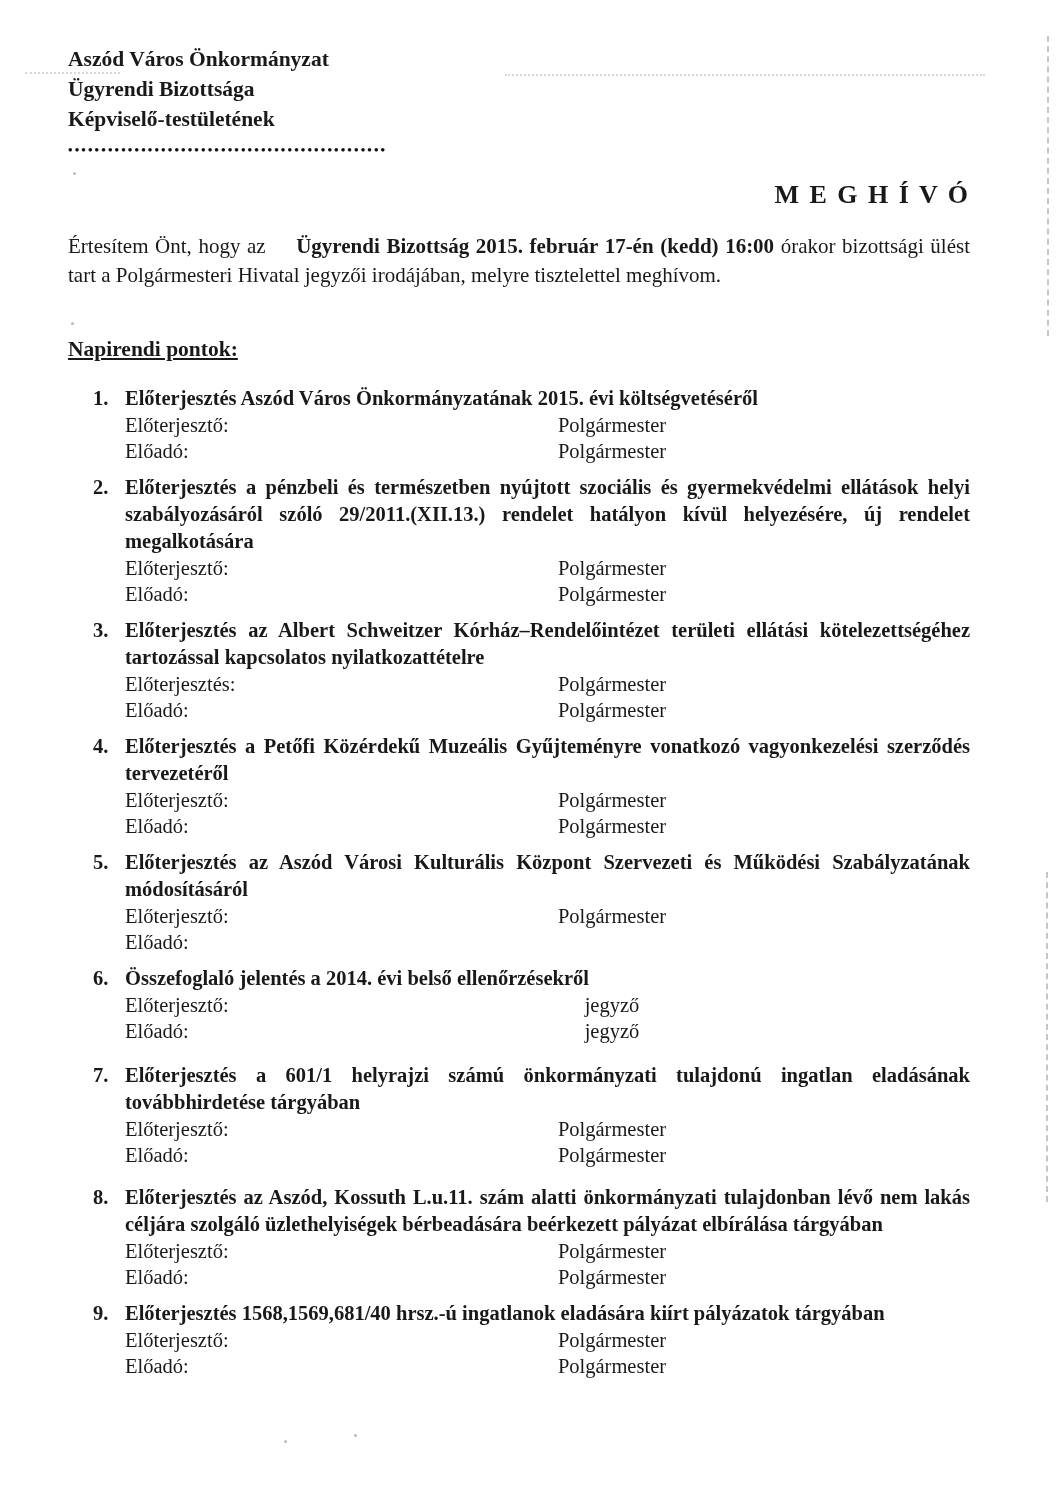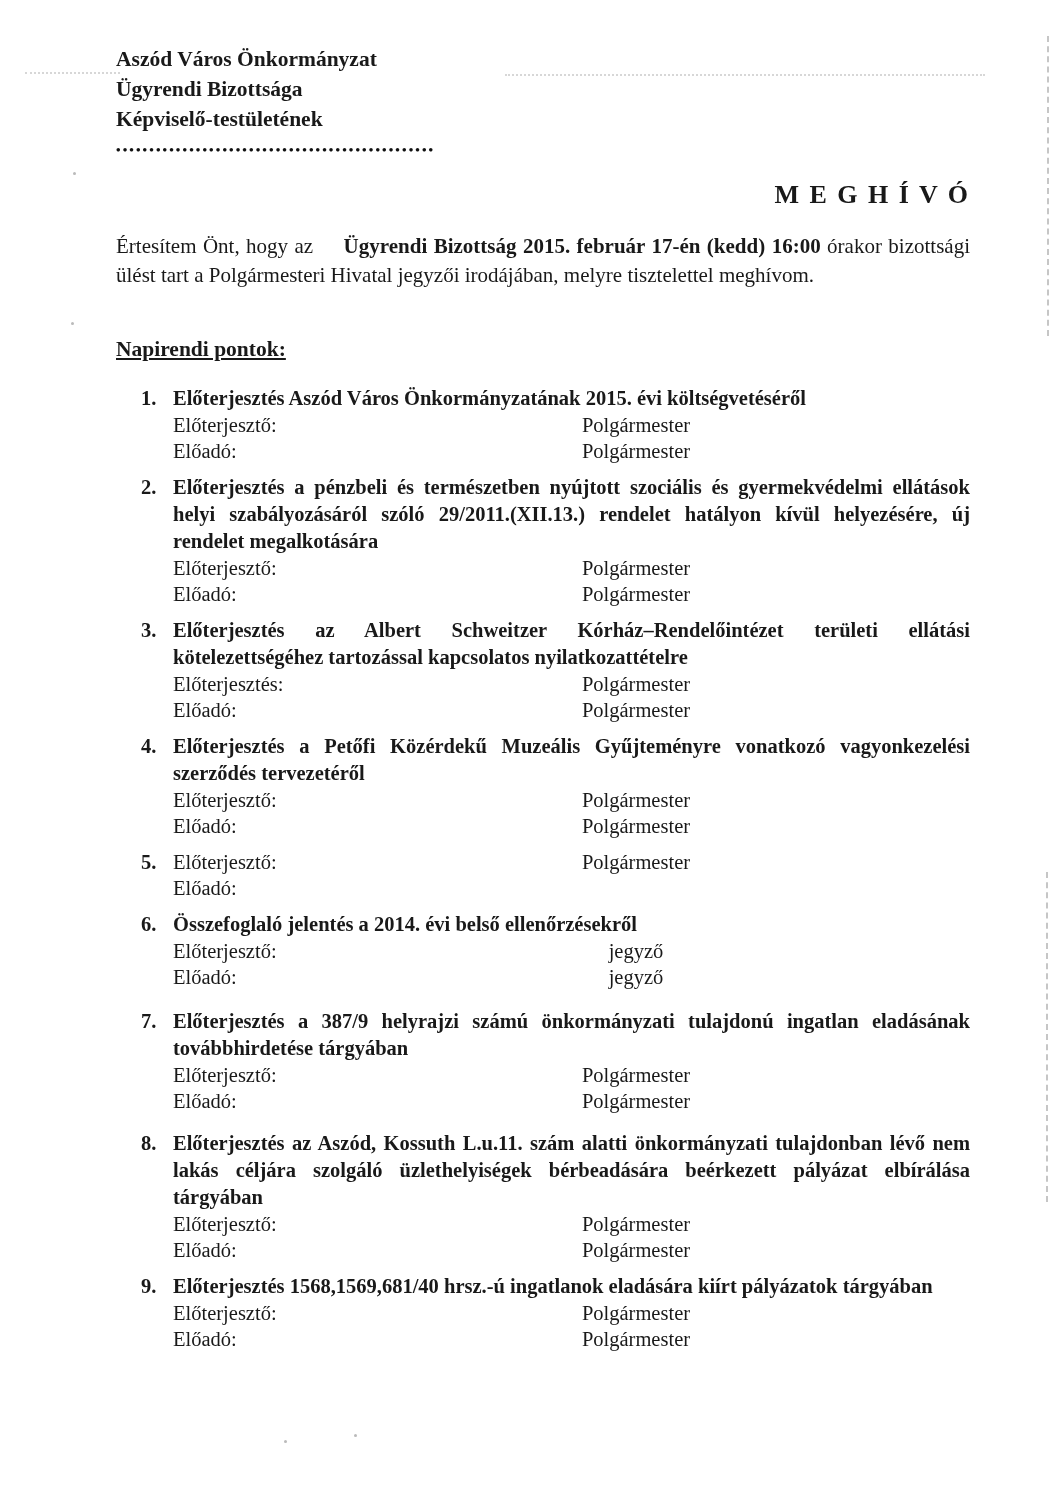--- a/index.html
+++ b/index.html
@@ -6,21 +6,21 @@
   body {
     width: 1060px;
     height: 1497px;
     background: #ffffff;
     color: #191919;
     font-family: "Liberation Serif", "DejaVu Serif", serif;
     position: relative;
     overflow: hidden;
   }
   .page {
-    padding: 44px 90px 0 116px;
+    padding: 44px 90px 0 68px;
     position: relative;
   }
   
   .header-line {
     font-weight: bold;
     font-size: 21.5px;
     line-height: 30px;
     white-space: nowrap;
   }
   
@@ -171,20 +171,21 @@
         <span class="meta-value">Polgármester</span>
       </div>
       <div class="meta-row">
         <span class="meta-label">Előadó:</span>
         <span class="meta-value">Polgármester</span>
       </div>
     </div>
 
     <div class="item">
       <span class="num">5.</span>
+      <div class="item-title">Előterjesztés az Aszód Városi Kulturális Központ Szervezeti és Működési Szabályzatának módosításáról</div>
       <div class="meta-row">
         <span class="meta-label">Előterjesztő:</span>
         <span class="meta-value">Polgármester</span>
       </div>
       <div class="meta-row">
         <span class="meta-label">Előadó:</span>
       </div>
     </div>
 
     <div class="item">
@@ -195,21 +196,21 @@
         <span class="meta-value">jegyző</span>
       </div>
       <div class="meta-row">
         <span class="meta-label">Előadó:</span>
         <span class="meta-value">jegyző</span>
       </div>
     </div>
 
     <div class="item" style="margin-top:18px;">
       <span class="num">7.</span>
-      <div class="item-title">Előterjesztés a 387/9 helyrajzi számú önkormányzati tulajdonú ingatlan eladásának továbbhirdetése tárgyában</div>
+      <div class="item-title">Előterjesztés a 601/1 helyrajzi számú önkormányzati tulajdonú ingatlan eladásának továbbhirdetése tárgyában</div>
       <div class="meta-row">
         <span class="meta-label">Előterjesztő:</span>
         <span class="meta-value">Polgármester</span>
       </div>
       <div class="meta-row">
         <span class="meta-label">Előadó:</span>
         <span class="meta-value">Polgármester</span>
       </div>
     </div>
 

